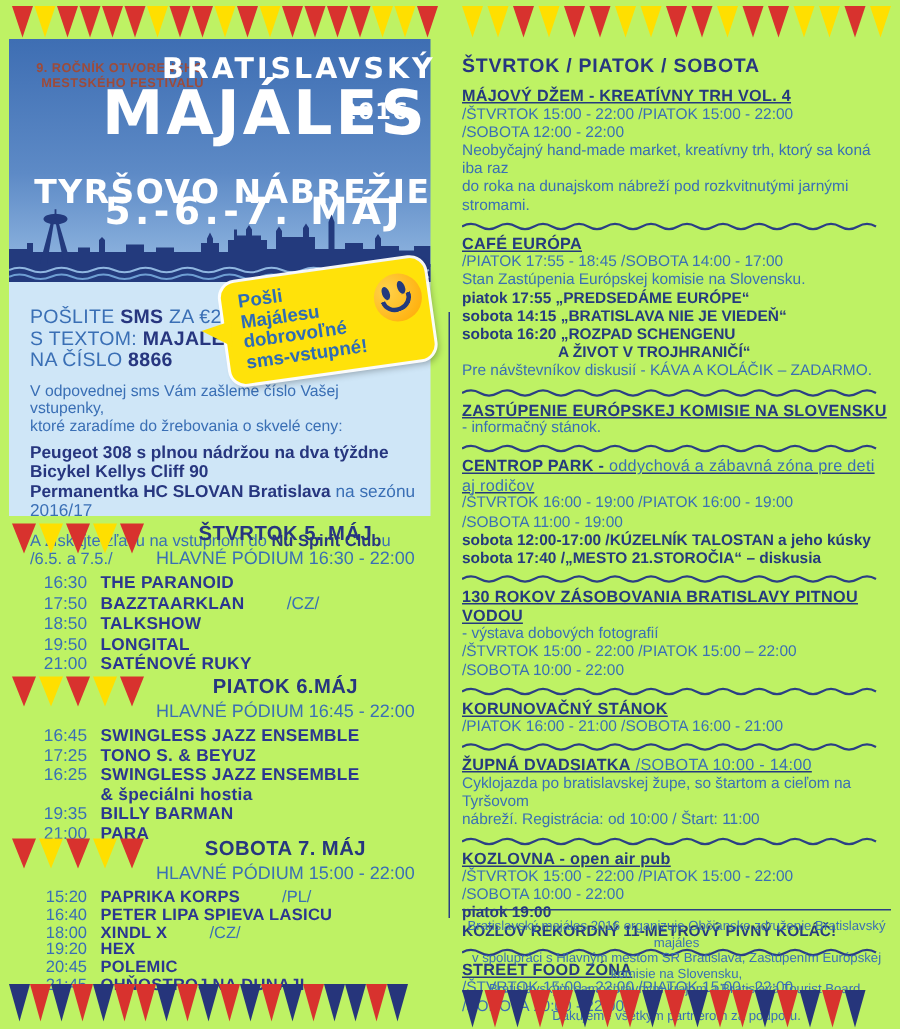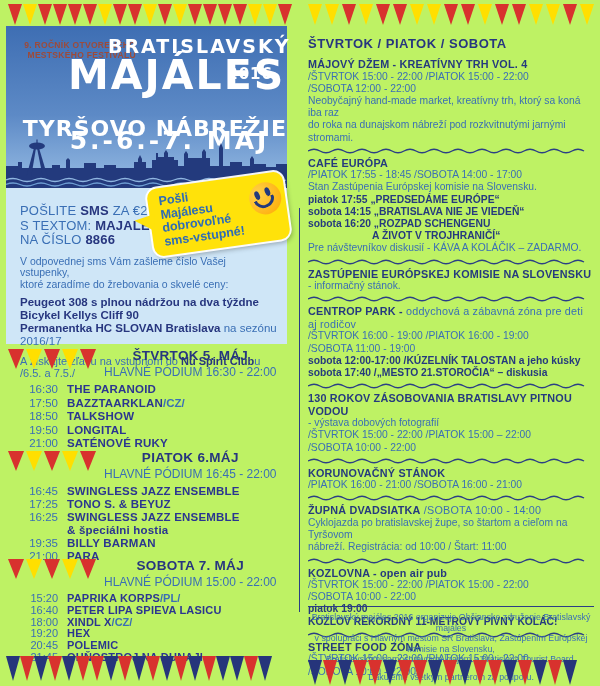--- a/index.html
+++ b/index.html
@@ -61,28 +61,28 @@
   .day{position:absolute;left:8px;width:280px;}
   .dayhead{display:flex;}
   .dname{font-size:13.5px;font-weight:bold;color:#27367f;letter-spacing:.3px;text-align:center;}
   .dstage{font-size:12px;color:#3a6fb5;margin-top:2px;}
   .acts{margin-top:4px;}
   .act{display:flex;font-size:11.5px;line-height:13.5px;}
   .day.d2 .act{line-height:13px;}
   .day.d3 .act{line-height:11.8px;font-size:11px;}
   .at{width:50px;text-align:right;padding-right:9px;color:#3a6fb5;flex:none;}
   .an{font-weight:bold;color:#2b3690;letter-spacing:.2px;}
-  .as{color:#3a6fb5;font-weight:bold;}
+  .as{color:#3a6fb5;font-weight:normal;margin-left:28px;}
   
   .vline{position:absolute;left:299px;top:208px;width:1px;height:404px;background:#2b3f85;}
   
   .rcol{position:absolute;left:308px;top:30px;width:286px;}
   .rhead{font-size:13px;font-weight:bold;color:#27367f;letter-spacing:.5px;margin:6px 0 7px 0;}
   .sec{margin:3px 0;}
-  .sec h3{margin:0;font-size:10.8px;font-weight:bold;color:#253a7e;line-height:12.5px;letter-spacing:.2px;}
+  .sec h3{margin:0;font-size:10.8px;font-weight:bold;color:#253a7e;line-height:12.5px;letter-spacing:.2px;text-decoration:underline;}
   .sec h3 .reg{font-weight:normal;color:#3a6fb5;}
   .sec p{margin:0;font-size:10.3px;line-height:12.2px;color:#3a6fb5;}
   .sec p.bd{font-weight:bold;color:#253a7e;}
   .sec p.ind{padding-left:64px;}
   .wdiv{display:block;margin:2px 0;}
   
   .credits{position:absolute;left:308px;top:606px;width:286px;border-top:1.5px solid #2b3f85;
            padding-top:5px;text-align:center;font-size:8.8px;line-height:10.5px;color:#3a6fb5;}
   .credits .thanks{margin-top:7px;}
 </style>

